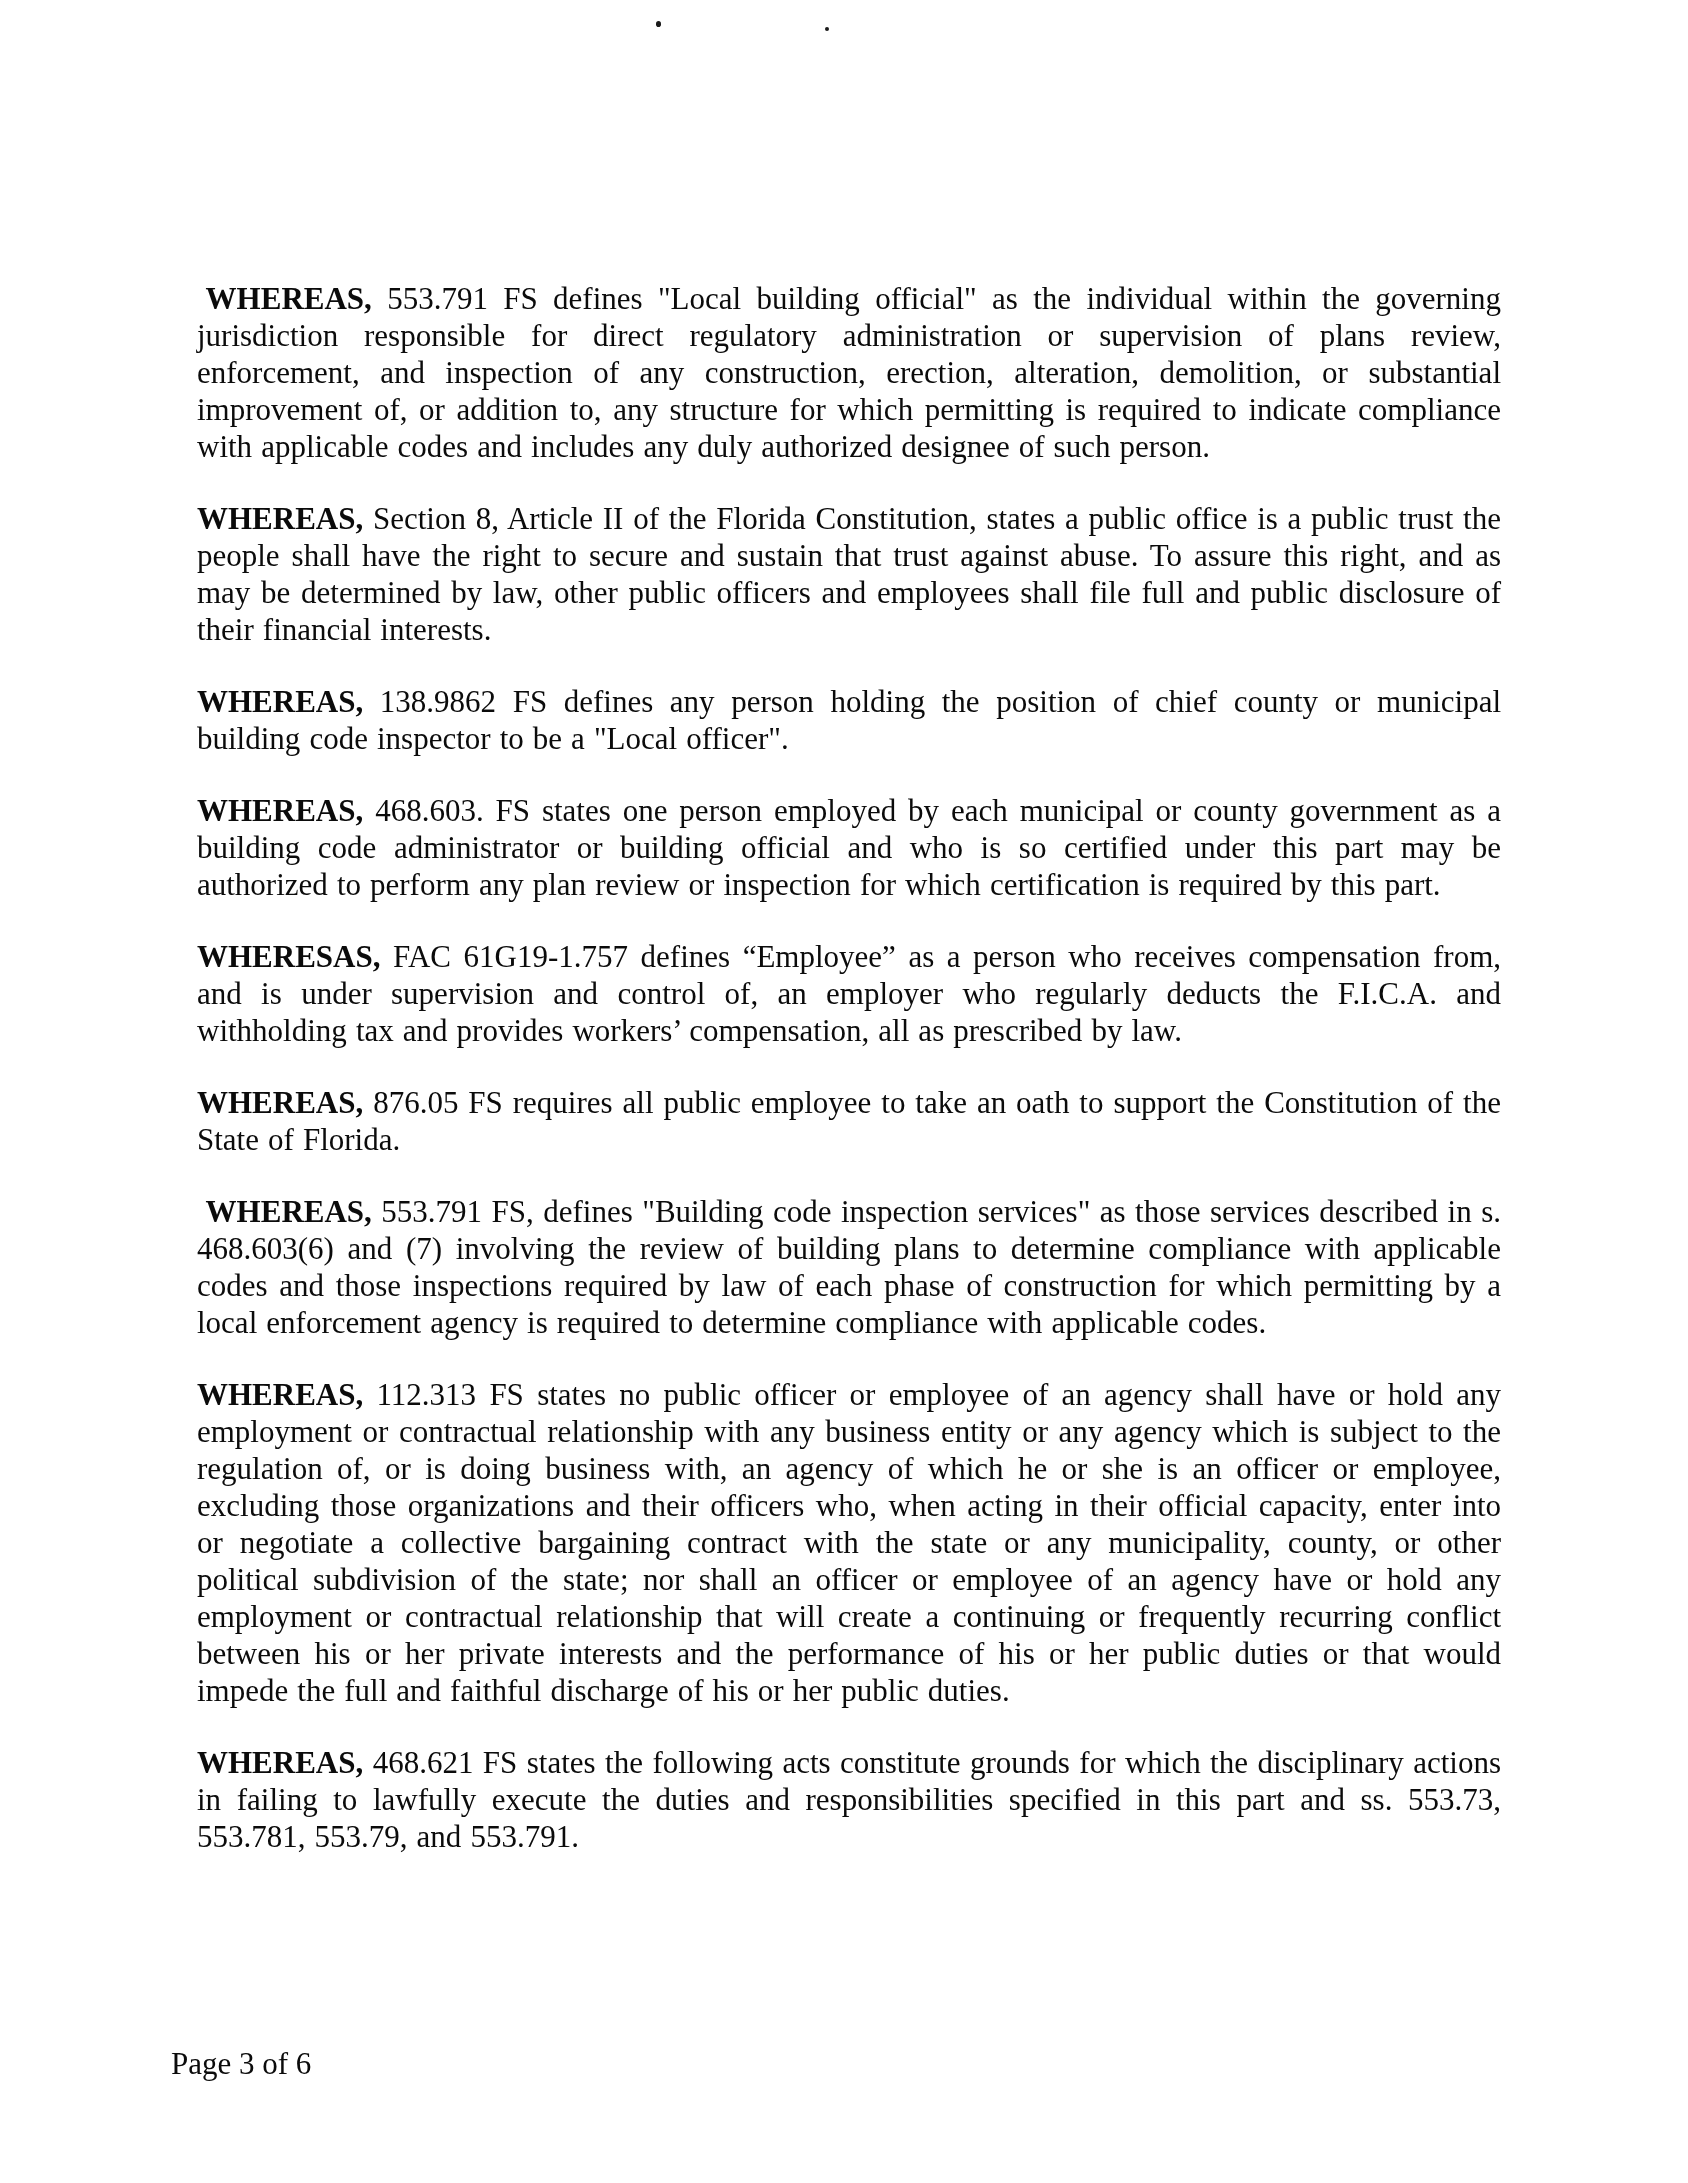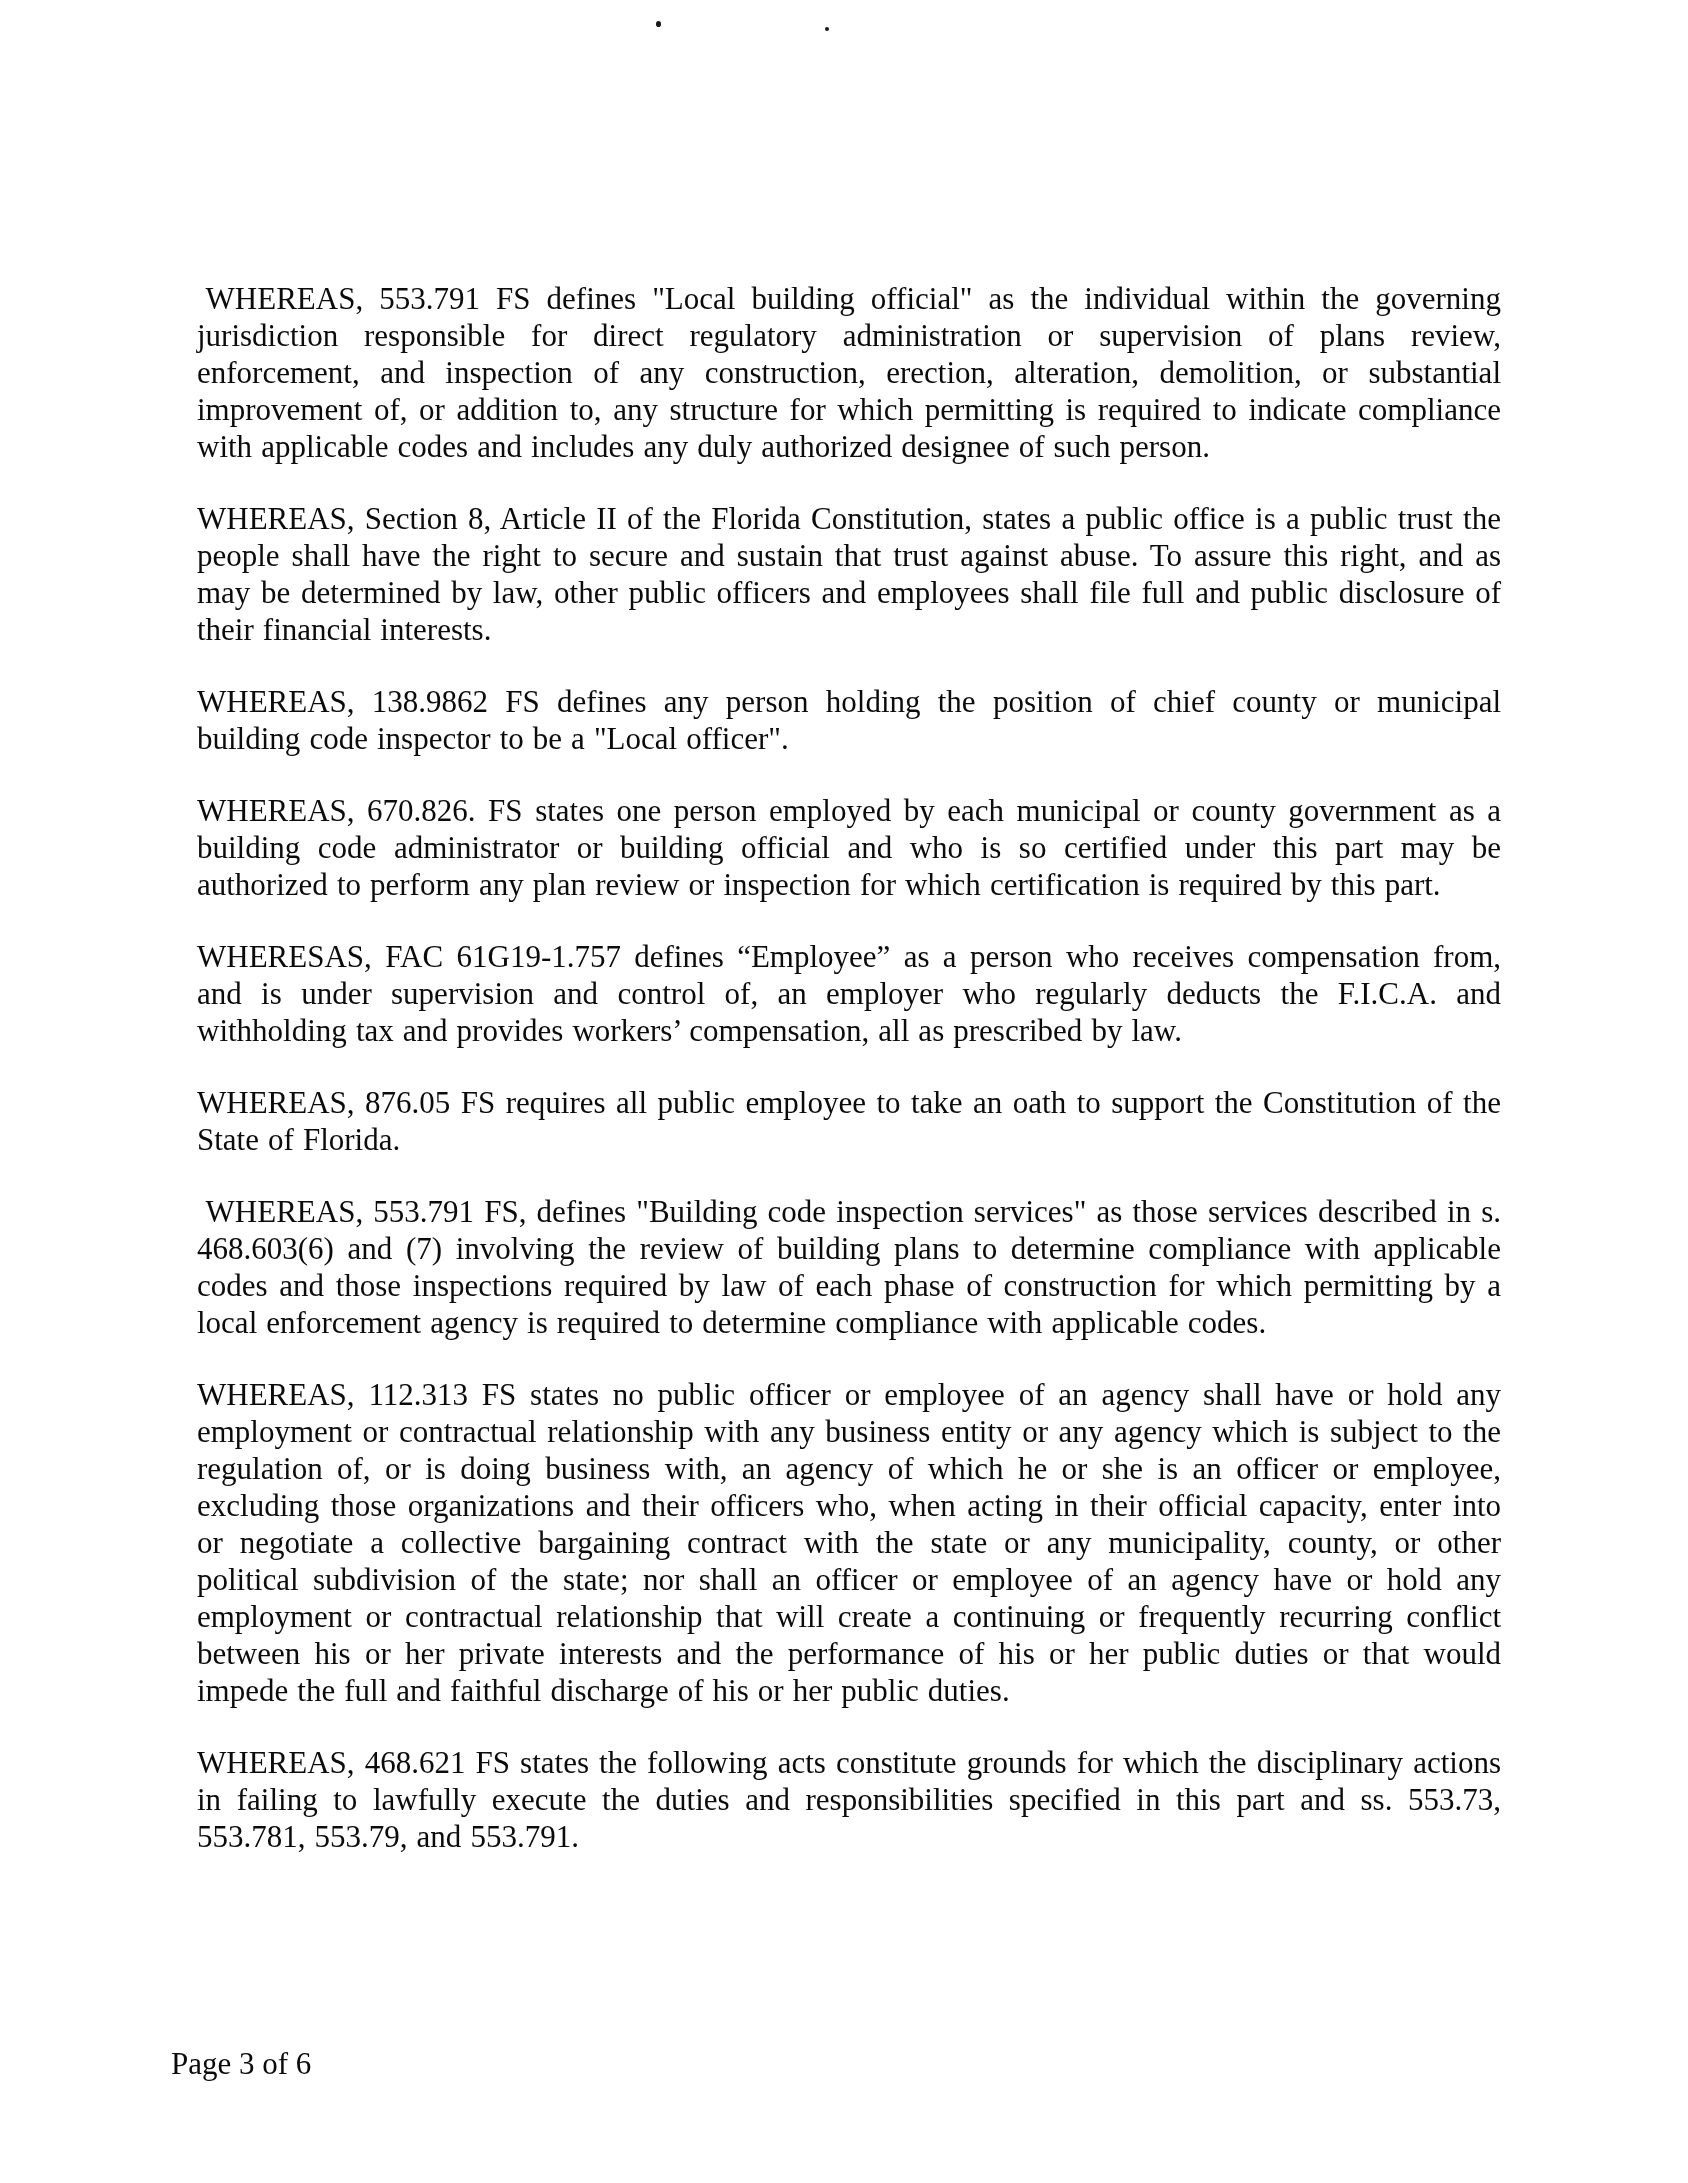--- a/index.html
+++ b/index.html
@@ -31,21 +31,21 @@
   }
   p.para {
     margin: 0 0 35px 0;
     padding: 0;
     word-spacing: 1.3px;
   }
   p.para.indent {
     text-indent: 8.6px;
   }
   .lead {
-    font-weight: normal;
+    font-weight: bold;
   }
   .footer {
     position: absolute;
     left: 171px;
     top: 2045px;
     margin: 0;
     color: #0b0b0b;
     font-size: 31px;
     line-height: 37px;
     font-family: Liberation Serif, serif;
@@ -67,21 +67,21 @@
   <span class="speck s2"></span>
 
   <div class="content">
 
     <p class="para indent"><strong class="lead">WHEREAS,</strong><span> 553.791 FS defines "Local building official" as the individual within the governing jurisdiction responsible for direct regulatory administration or supervision of plans review, enforcement, and inspection of any construction, erection, alteration, demolition, or substantial improvement of, or addition to, any structure for which permitting is required to indicate compliance with applicable codes and includes any duly authorized designee of such person.</span></p>
 
     <p class="para"><strong class="lead">WHEREAS,</strong><span> Section 8, Article II of the Florida Constitution, states a public office is a public trust the people shall have the right to secure and sustain that trust against abuse. To assure this right, and as may be determined by law, other public officers and employees shall file full and public disclosure of their financial interests.</span></p>
 
     <p class="para"><strong class="lead">WHEREAS,</strong><span> 138.9862 FS defines any person holding the position of chief county or municipal building code inspector to be a "Local officer".</span></p>
 
-    <p class="para"><strong class="lead">WHEREAS,</strong><span> 670.826. FS states one person employed by each municipal or county government as a building code administrator or building official and who is so certified under this part may be authorized to perform any plan review or inspection for which certification is required by this part.</span></p>
+    <p class="para"><strong class="lead">WHEREAS,</strong><span> 468.603. FS states one person employed by each municipal or county government as a building code administrator or building official and who is so certified under this part may be authorized to perform any plan review or inspection for which certification is required by this part.</span></p>
 
     <p class="para"><strong class="lead">WHERESAS,</strong><span> FAC 61G19-1.757 defines “Employee” as a person who receives compensation from, and is under supervision and control of, an employer who regularly deducts the F.I.C.A. and withholding tax and provides workers’ compensation, all as prescribed by law.</span></p>
 
     <p class="para"><strong class="lead">WHEREAS,</strong><span> 876.05 FS requires all public employee to take an oath to support the Constitution of the State of Florida.</span></p>
 
     <p class="para indent"><strong class="lead">WHEREAS,</strong><span> 553.791 FS, defines "Building code inspection services" as those services described in s. 468.603(6) and (7) involving the review of building plans to determine compliance with applicable codes and those inspections required by law of each phase of construction for which permitting by a local enforcement agency is required to determine compliance with applicable codes.</span></p>
 
 
     <p class="para"><strong class="lead">WHEREAS,</strong><span> 112.313 FS states no public officer or employee of an agency shall have or hold any employment or contractual relationship with any business entity or any agency which is subject to the regulation of, or is doing business with, an agency of which he or she is an officer or employee, excluding those organizations and their officers who, when acting in their official capacity, enter into or negotiate a collective bargaining contract with the state or any municipality, county, or other political subdivision of the state; nor shall an officer or employee of an agency have or hold any employment or contractual relationship that will create a continuing or frequently recurring conflict between his or her private interests and the performance of his or her public duties or that would impede the full and faithful discharge of his or her public duties.</span></p>
 

